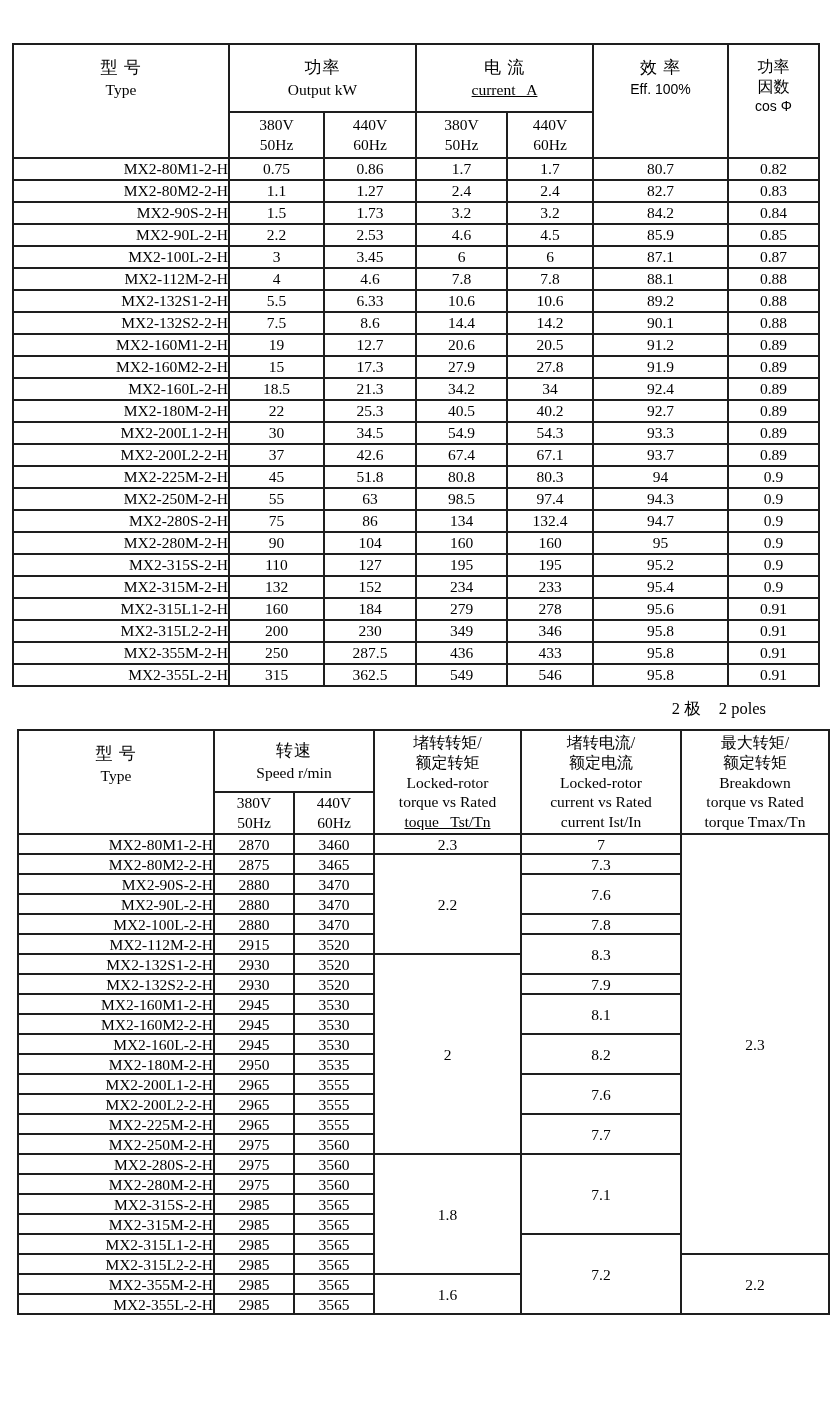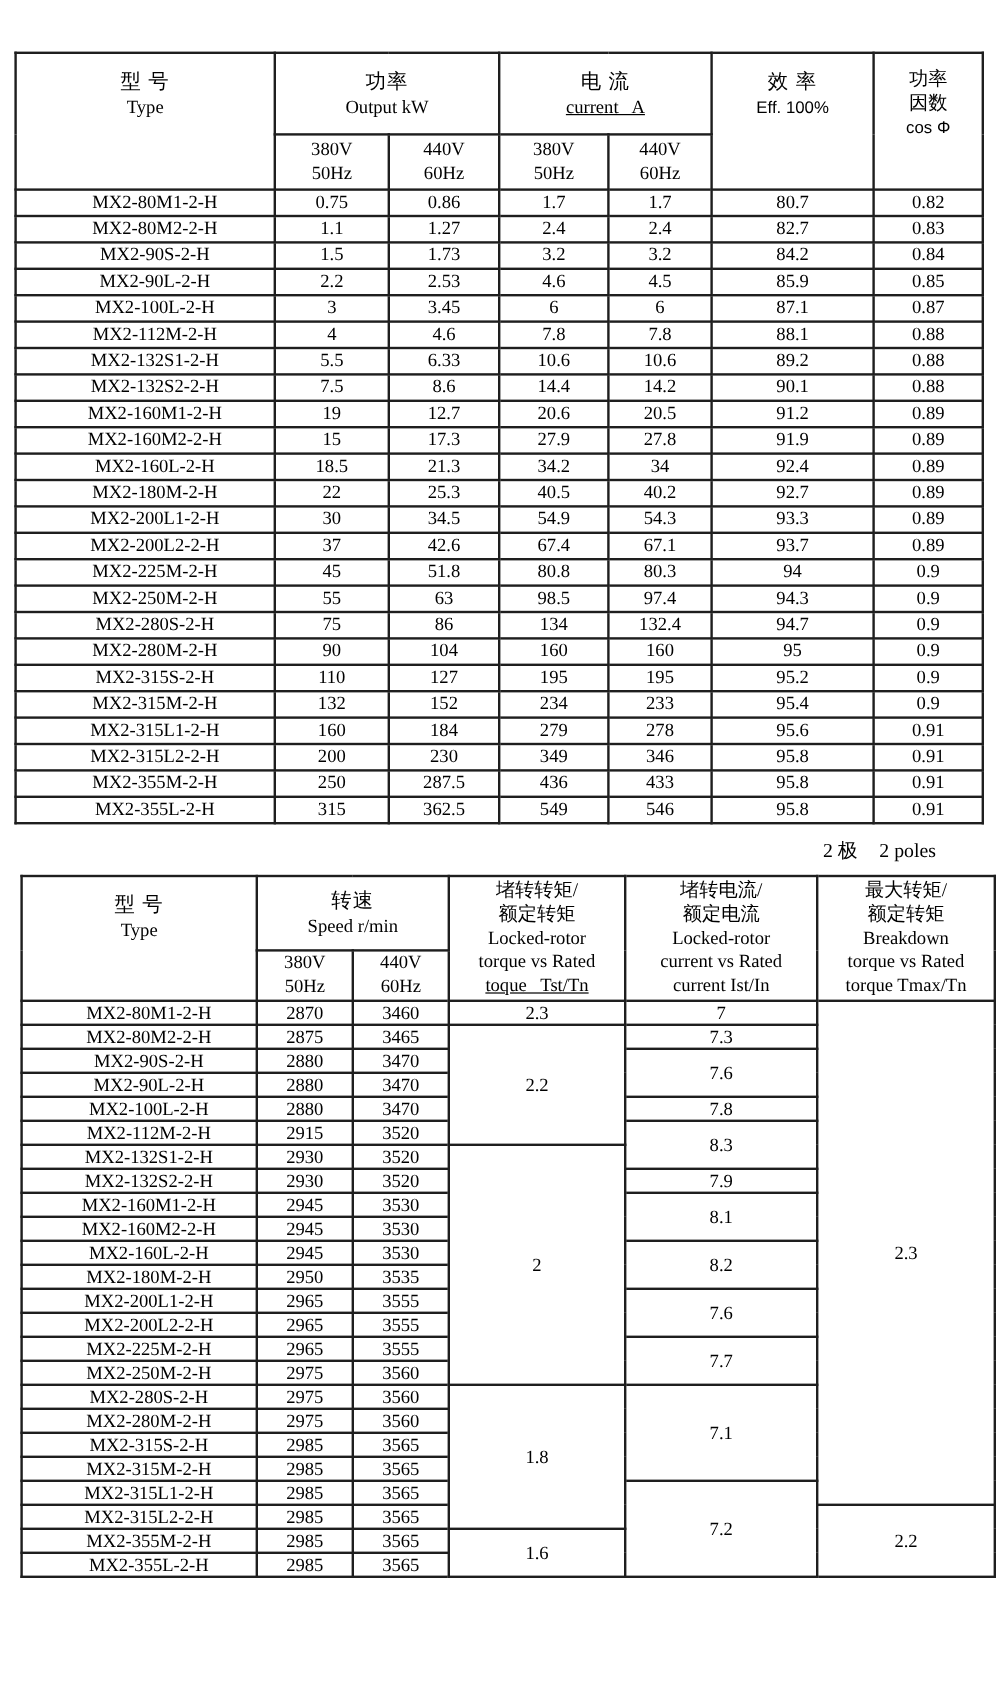--- a/index.html
+++ b/index.html
@@ -16,34 +16,34 @@
     text-align: center;
     vertical-align: middle;
     padding: 0;
     font-weight: normal;
     overflow: hidden;
   }
   .t1 { margin: 43px 0 0 12px; width: 806px; }
   .t2 { margin: 0 0 0 17px; width: 811px; }
   .t1 td { height: 20px; font-size: 15.5px; line-height: 1.05; }
   .t2 td { height: 18px; font-size: 15.5px; line-height: 1.0; }
-  td.model { text-align: center; padding-left: 16px; }
+  td.model { text-align: right; padding-left: 16px; }
   .cn  { font-size: 17px; letter-spacing: 1px; line-height: 1.35; }
   .cn2 { font-size: 16px; letter-spacing: 0px; line-height: 1.25; }
   .en  { font-size: 15.5px; letter-spacing: 0px; line-height: 1.25; }
   .mono { font-family: Liberation Sans, sans-serif; font-size: 14px; line-height: 1.4; }
   .pre { white-space: pre; text-decoration: underline; }
   th.vtop { vertical-align: top; padding-top: 12px; }
   .t1 thead tr.main th { height: 66px; }
   .t1 thead tr.sub th { height: 44px; font-size: 15.5px; line-height: 1.3; }
   .t2 thead tr.main th { height: 60px; }
   .t2 thead tr.sub th { height: 38px; font-size: 15.5px; line-height: 1.3; }
   .poles-note {
     text-align: right;
-    padding: 11px 50px 9px 0;
+    padding: 11px 64px 9px 0;
     font-size: 16.5px;
   }
   .poles-note span { margin-left: 14px; }
 </style>
 </head>
 <body>
 
 <table class="spec t1">
   <colgroup>
     <col style="width:216px">

